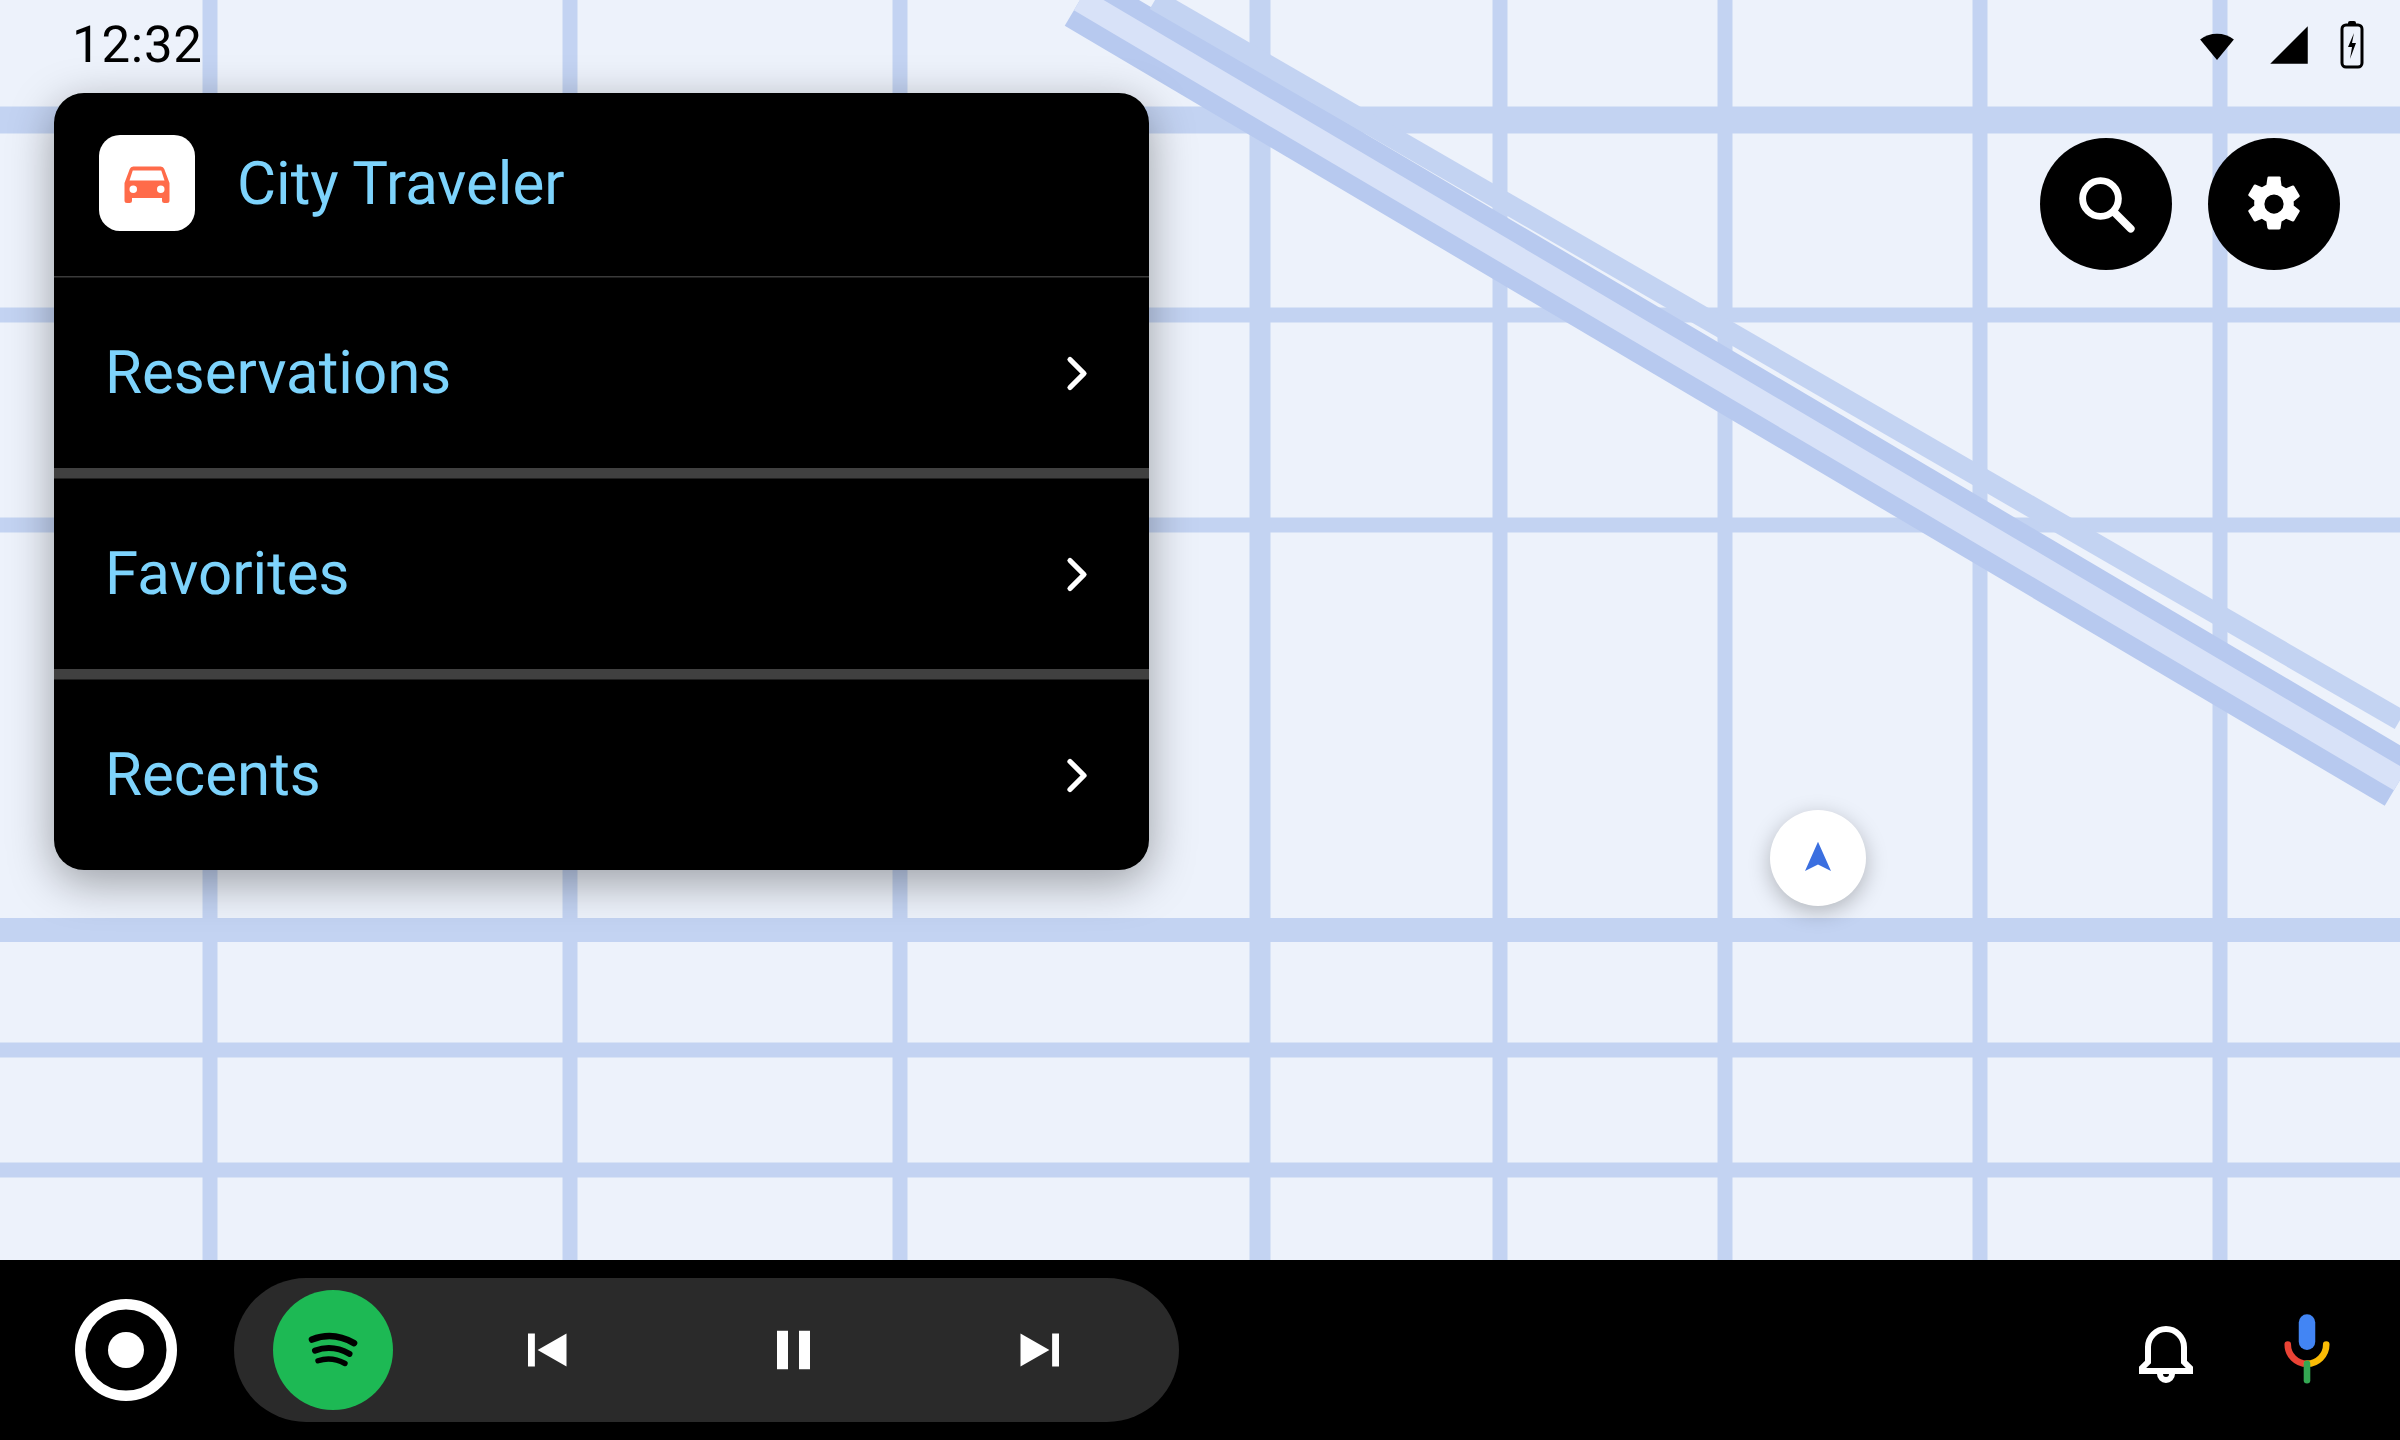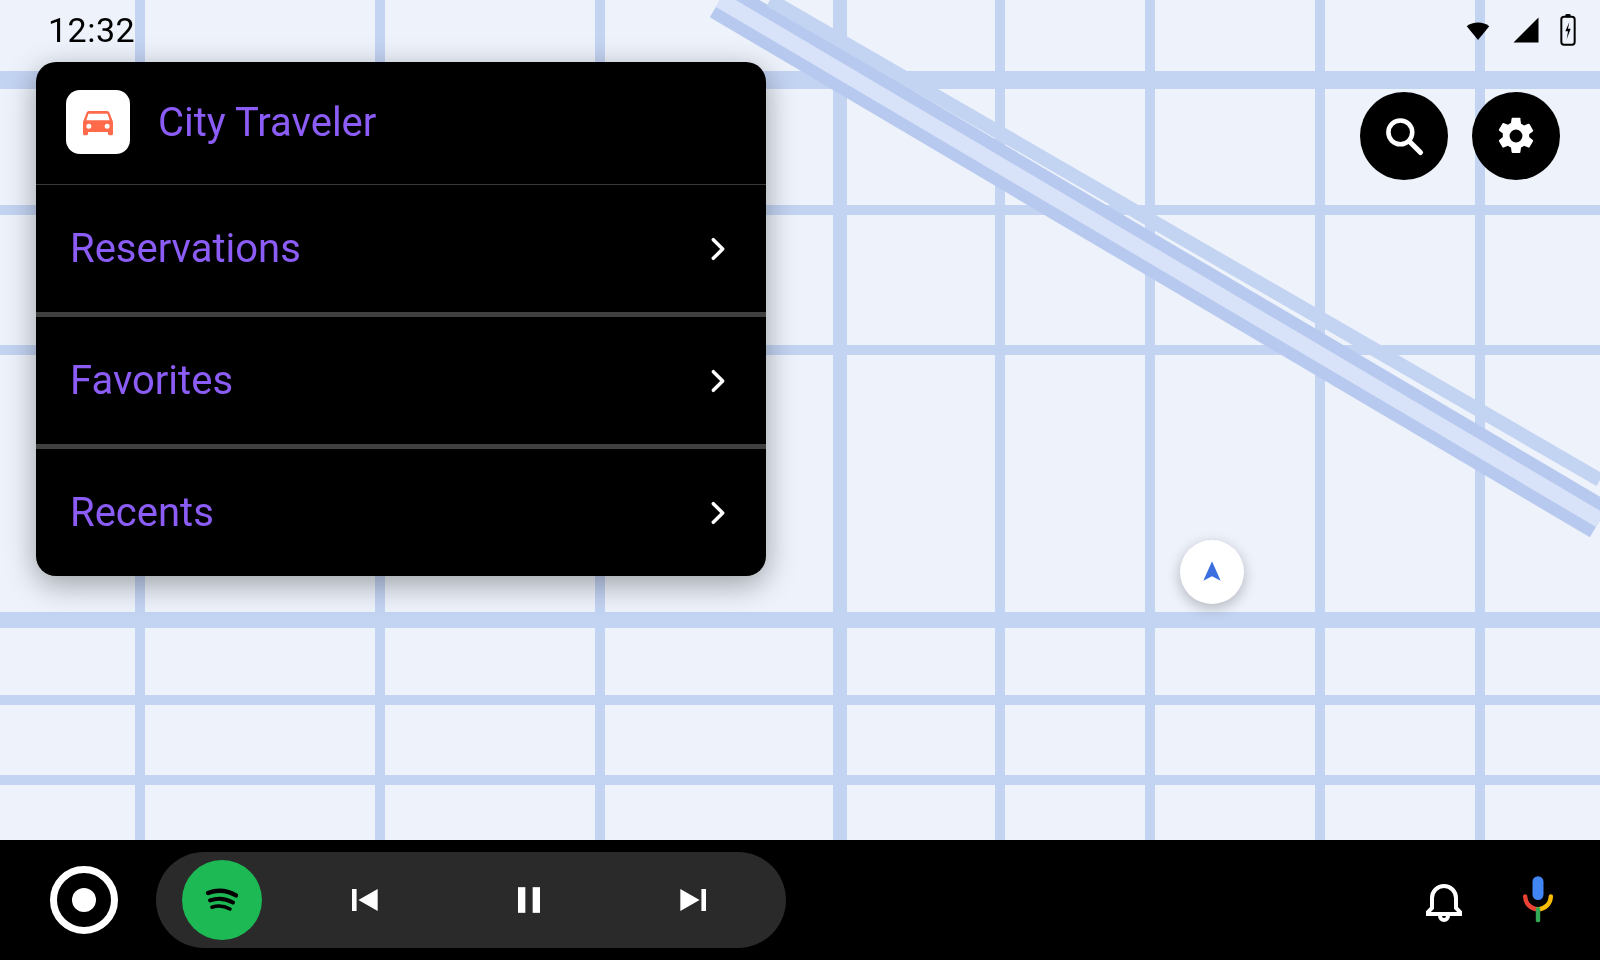--- a/index.html
+++ b/index.html
@@ -45,42 +45,42 @@
     background: #000; color: #fff;
     display: flex; align-items: center; justify-content: center;
     cursor: pointer;
   }
   .fab svg { width: 44px; height: 44px; }
 
   
   .panel {
     position: absolute; top: 62px; left: 36px;
     width: 730px;
-    background: #000; color: #8b5cf6;
+    background: #000; color: #7dd3fc;
     border-radius: 20px;
     overflow: hidden;
     box-shadow: 0 8px 30px rgba(0,0,0,.35);
   }
   .panel .header {
     display: flex; align-items: center; gap: 28px;
     padding: 28px 30px 30px 30px;
     border-bottom: 1px solid #3a3a3a;
   }
   .app-badge {
     width: 64px; height: 64px; border-radius: 14px;
     background: #fff; color: #ff6b4a;
     display: flex; align-items: center; justify-content: center;
   }
   .app-badge svg { width: 40px; height: 40px; }
   .panel .title { font-size: 40px; font-weight: 400; }
 
   .menu-item {
     display: flex; align-items: center; justify-content: space-between;
     padding: 40px 34px;
-    border-bottom: 5px solid #404040;
+    border-bottom: 7px solid #404040;
     font-size: 40px;
     cursor: pointer;
   }
   .menu-item:last-child { border-bottom: none; }
   .menu-item .chev { display: inline-flex; }
   .menu-item .chev svg { width: 28px; height: 28px; stroke: #fff; }
 
   
   .navbar {
     position: absolute; left: 0; right: 0; bottom: 0;

